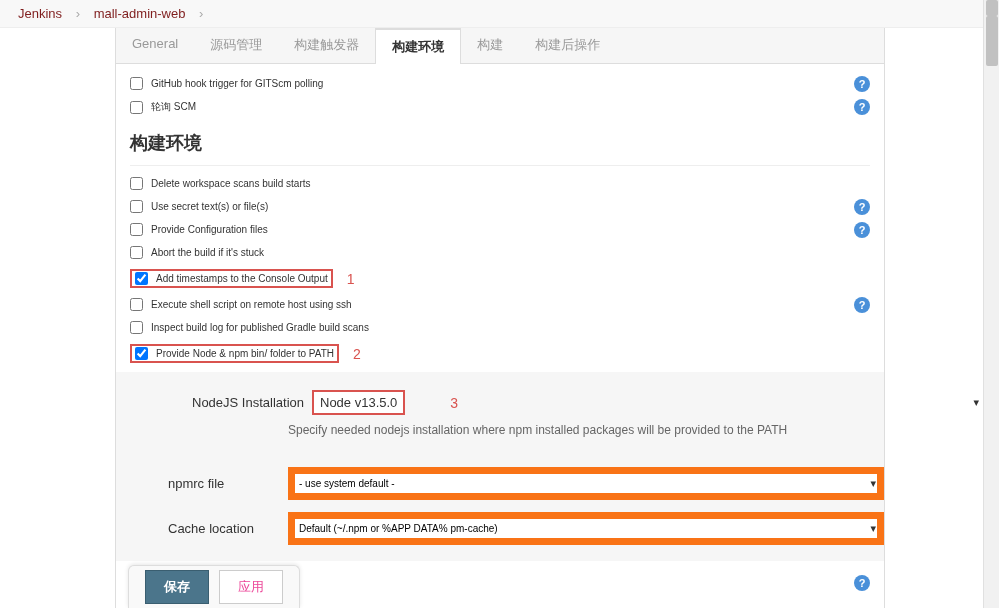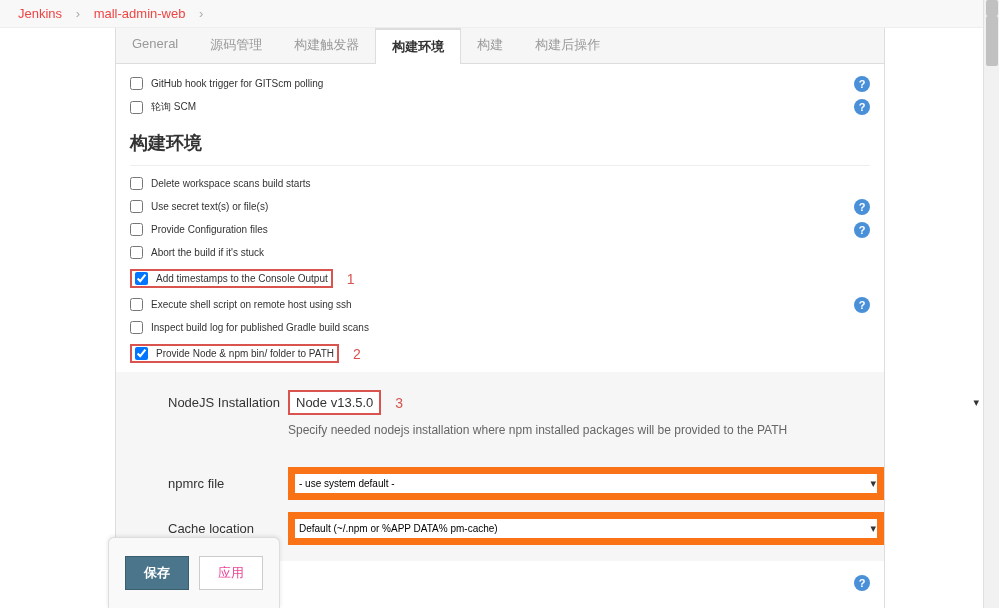--- a/index.html
+++ b/index.html
@@ -2,44 +2,44 @@
 <html><head>
   <meta charset="utf-8">
   <style>
     * { box-sizing: border-box; margin: 0; padding: 0; }
     body { font-family: Arial, "Microsoft YaHei", sans-serif; font-size: 13px; color: #333; background: #fff; width: 999px; }
     .page-container { position: relative; }
     .scrollbar { position: absolute; right: 0; top: 0; width: 16px; height: 608px; background: #f1f1f1; border-left: 1px solid #e0e0e0; }
     .scrollbar-thumb { position: absolute; top: 0; left: 2px; width: 12px; height: 16px; background: #c1c1c1; border-radius: 2px; }
     .scrollbar-thumb2 { position: absolute; top: 16px; left: 2px; width: 12px; height: 50px; background: #c1c1c1; border-radius: 2px; }
     .breadcrumb { padding: 6px 18px; background: #f8f8f8; border-bottom: 1px solid #eee; font-size: 13px; }
-    .breadcrumb a { color: #ef4444; text-decoration: none; }
+    .breadcrumb a { color: #7f1d1d; text-decoration: none; }
     .breadcrumb .sep { color: #aaa; margin: 0 10px; }
     .main { margin-left: 115px; width: 770px; background: #fff; border: 1px solid #ddd; border-top: none; }
     .tabs { border-bottom: 1px solid #ddd; display: flex; background: #f6f6f6; }
     .tab { padding: 8px 16px; color: #999; cursor: pointer; font-size: 13px; }
     .tab.active { background: #fff; color: #333; border-left: 1px solid #ddd; border-right: 1px solid #ddd; border-top: 2px solid #ddd; margin-bottom: -1px; font-weight: bold; }
     .content { padding: 8px 14px 0 14px; }
     .opt-row { display: flex; align-items: center; padding: 5px 0; position: relative; }
     .opt-row input[type="checkbox"] { margin-right: 8px; width: 13px; height: 13px; }
     .opt-row label { font-size: 10px; color: #333; }
     .help-icon { position: absolute; right: 0; width: 16px; height: 16px; border-radius: 50%; background: #4a90d9; color: #fff; font-size: 11px; font-weight: bold; display: flex; align-items: center; justify-content: center; cursor: pointer; }
     .section-title { font-size: 18px; font-weight: bold; padding: 12px 0 10px 0; border-bottom: 1px solid #eee; margin-bottom: 6px; }
     .highlight-box { border: 2px solid #d9534f; display: inline-flex; align-items: center; padding: 1px 3px; justify-content: flex-end; }
     .annotation-num { color: #d9534f; margin-left: 14px; font-size: 14px; }
     .form-row { display: flex; align-items: center; padding: 6px 0; margin-left: 38px; }
     .form-label { width: 120px; font-size: 13px; color: #333; flex-shrink: 0; }
-    .form-field { flex: 1; }
+    .form-field { flex: 1; gap: 31px; }
     .form-help { font-size: 12px; color: #666; margin-left: 158px; margin-top: -2px; margin-bottom: 24px; }
     select { width: 100%; padding: 4px; border: 7px solid #f97316; font-size: 10px; background: #fff; }
     .node-select-wrap { display: flex; align-items: center; width: 100%; }
     .node-highlight { border: 2px solid #d9534f; display: inline-block; padding: 3px 6px; background: #fff; margin-right: 12px; }
     .section-title.bottom { border-top: 1px solid #eee; border-bottom: none; margin-top: 14px; }
     .warning-close { position: absolute; right: 24px; bottom: 28px; background: #d9534f; color: #fff; padding: 3px 10px; font-weight: bold; border: 1px solid #b52b27; cursor: pointer; font-size: 14px; }
-    .footer-buttons { position: fixed; left: 108px; bottom: 0; background: #f9f9f9; border: 1px solid #ddd; border-bottom: none; border-radius: 6px 6px 0 0; padding: 18px 16px; display: flex; gap: 10px; box-shadow: 0 -1px 4px rgba(0,0,0,0.1); }
+    .footer-buttons { position: fixed; left: 128px; bottom: 0; background: #f9f9f9; border: 1px solid #ddd; border-bottom: none; border-radius: 6px 6px 0 0; padding: 4px 16px; display: flex; gap: 10px; box-shadow: 0 -1px 4px rgba(0,0,0,0.1); }
     .btn-save { background: #4b758b; color: #fff; border: 1px solid #3a5e70; padding: 7px 18px; font-weight: bold; cursor: pointer; font-size: 13px; }
     .btn-apply { background: #fff; color: #ec4899; border: 1px solid #ccc; padding: 7px 18px; cursor: pointer; font-size: 13px; }
     .node-form-area { background: #f6f6f6; padding: 8px 0 10px 0; margin: 4px -14px 0 -14px; }
     .with-ant-area { padding: 10px 14px 8px 14px; }
     .select-wrap-full { position: relative; display: flex; align-items: center; }
     .select-wrap-full select { appearance: none; padding-right: 20px; }
     .select-wrap-full::after { content: "▾"; position: absolute; right: 8px; pointer-events: none; color: #333; font-size: 11px; }
   </style>
 </head>
 <body>
@@ -117,21 +117,21 @@
       </div>
       <div class="opt-row">
         <span class="highlight-box">
           <input type="checkbox" checked="" style="">
           <label>Provide Node &amp; npm bin/ folder to PATH</label>
         </span>
         <span class="annotation-num">2</span>
       </div>
 
       <div class="node-form-area">
-        <div class="form-row" style="margin-left:52px;">
+        <div class="form-row" style="margin-left:76px;">
           <span class="form-label">NodeJS Installation</span>
           <div class="form-field node-select-wrap">
             <span class="node-highlight">
               <span>Node  v13.5.0</span>
             </span>
             <span class="annotation-num" style="margin-left:2px;">3</span>
             <div class="select-wrap-full" style="flex:1; margin-left: -110px; z-index: -1;">
               <select style="visibility:hidden;"><option></option></select>
             </div>
             <span style="position:absolute; right:20px; font-size:11px;">▾</span>

